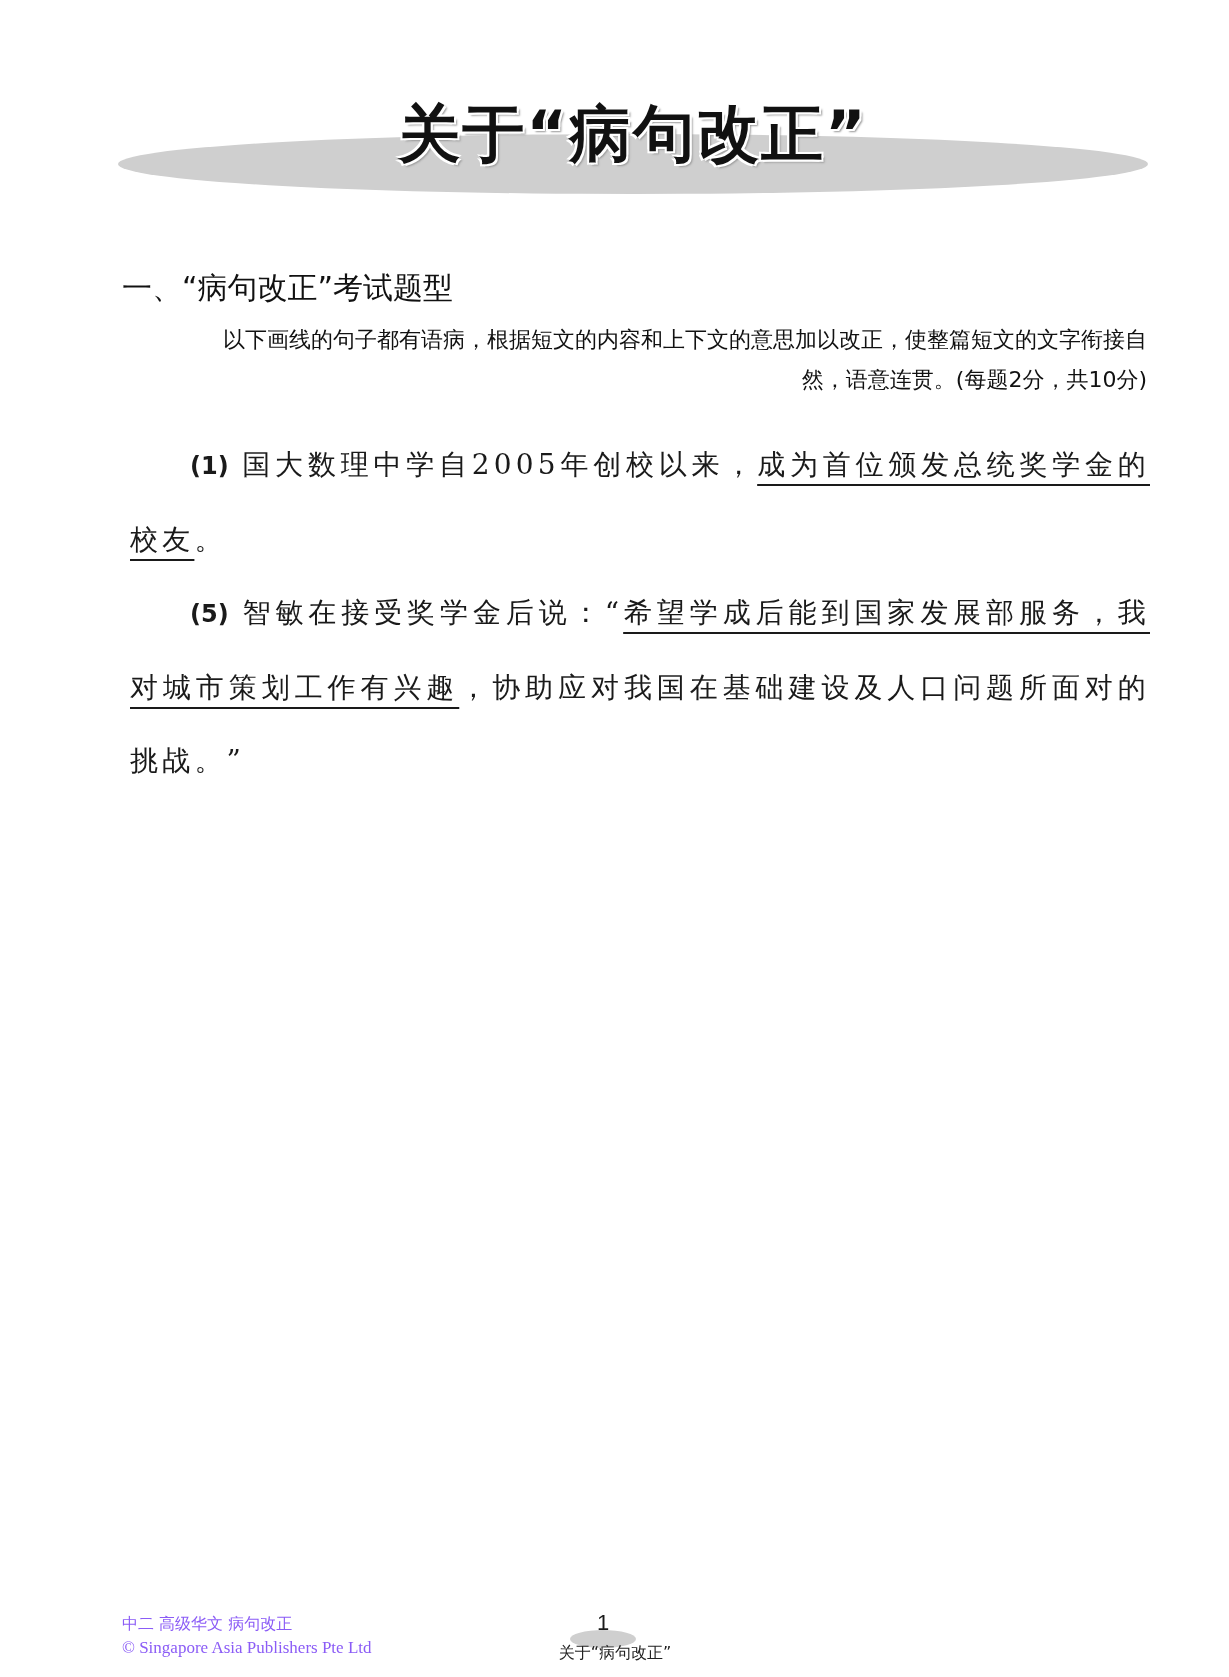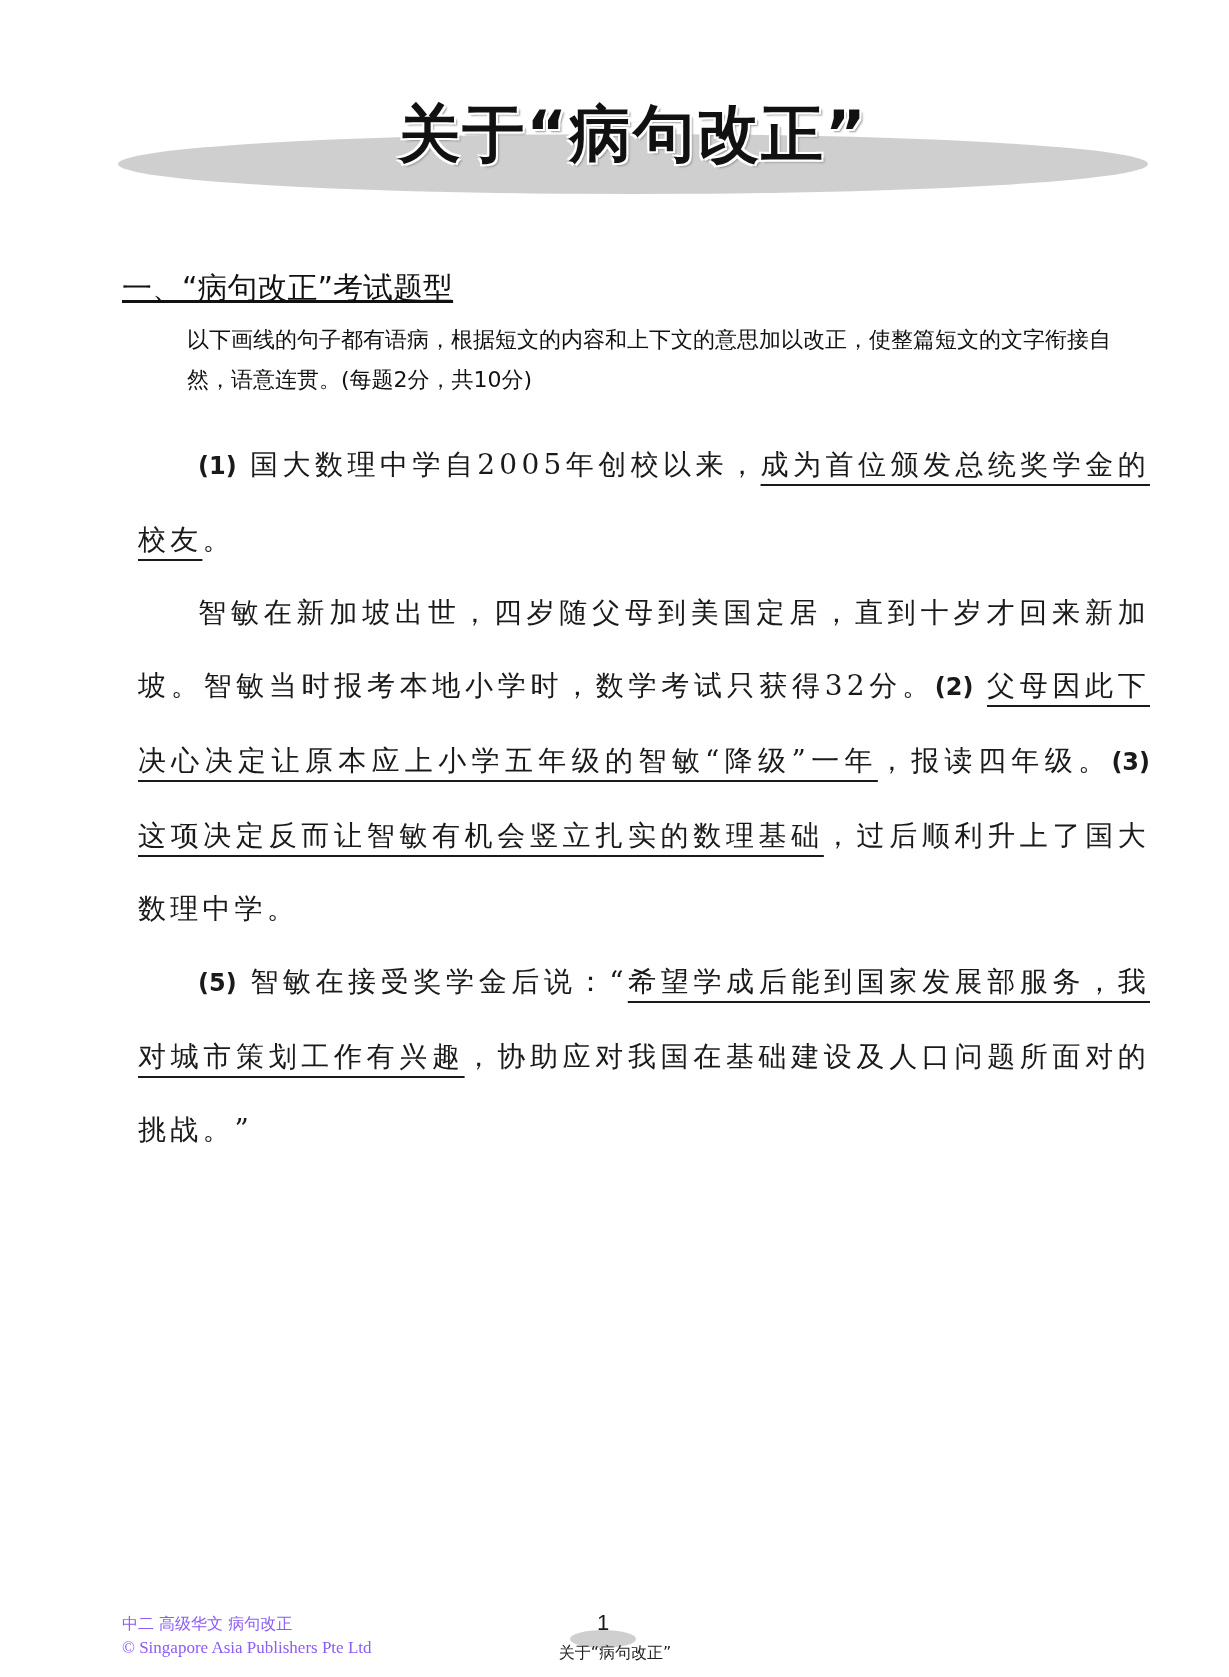--- a/index.html
+++ b/index.html
@@ -25,33 +25,33 @@
     font-family: "DejaVu Sans", "Liberation Sans", sans-serif;
     font-weight: bold;
     font-size: 62px;
     letter-spacing: 2px;
     color: #111;
     text-shadow: 2px 2px 0 #fff, -2px -2px 0 #fff, 2px -2px 0 #fff, -2px 2px 0 #fff, 3px 3px 2px #999;
   }
   .section-heading {
     position: absolute; left: 122px; top: 268px;
     font-family: "DejaVu Sans", "Liberation Sans", sans-serif;
-    font-size: 30px; color: #111; text-decoration: underline;
+    font-size: 30px; color: #111;
   }
   .instructions {
     position: absolute; left: 187px; top: 320px; width: 960px;
     font-family: "DejaVu Sans", "Liberation Sans", sans-serif;
-    font-size: 22px; line-height: 40px; color: #111;
+    font-size: 22px; line-height: 40px; color: #111; text-align: right;
   }
   .passage {
     position: absolute; left: 122px; top: 428px; width: 1028px;
     font-size: 28px; line-height: 73px; letter-spacing: 4.2px;
     text-align: justify;
   }
-  .para { margin: 0 0 0 16px; text-indent: 60px; }
+  .para { margin: 0 0 0 8px; text-indent: 60px; }
   .para + .para { margin-top: 0; }
   .qnum {
     font-family: "DejaVu Sans", "Liberation Sans", sans-serif;
     font-weight: bold; font-size: 24px; letter-spacing: 0;
   }
   .ul {
     text-decoration: underline;
     text-decoration-thickness: 2px;
     text-underline-offset: 10px;
   }
@@ -84,21 +84,20 @@
   <div class="title-ellipse"></div>
   <div class="title-text">关于“病句改正”</div>
 </div>
 
 <div class="section-heading">一、“病句改正”考试题型</div>
 <div class="instructions">以下画线的句子都有语病，根据短文的内容和上下文的意思加以改正，使整篇短文的文字衔接自然，语意连贯。(每题2分，共10分)</div>
 
 <div class="passage">
   <p class="para" style="margin-bottom:0;"><span class="qnum">(1)</span><span> 国大数理中学自2005年创校以来，</span><span class="ul">成为首位颁发总统奖学金的校友</span><span>。</span></p>
 
-  <p class="para"><span>智敏在新加坡出世，四岁随父母到美国定居，直到十岁才回来新加坡。智敏当时报考本地小学时，数学考试只获得32分。</span><span class="qnum">(2)</span> <span class="ul">父母因此下决心决定让原本应上小学五年级的智敏“降级”一年</span><span>，报读四年级。</span><span class="qnum">(3)</span> <span class="ul">这项决定反而让智敏有机会竖立扎实的数理基础</span><span>，过后顺利升上了国大数理中学。</span></p>
 
 
   <p class="para"><span class="qnum">(5)</span><span> 智敏在接受奖学金后说：“</span><span class="ul">希望学成后能到国家发展部服务，我对城市策划工作有兴趣</span><span>，协助应对我国在基础建设及人口问题所面对的挑战。”</span></p>
 </div>
 
 <div class="footer-left">
   <div>中二 高级华文 病句改正</div>
   <div class="sub">© Singapore Asia Publishers Pte Ltd</div>
 </div>
 

